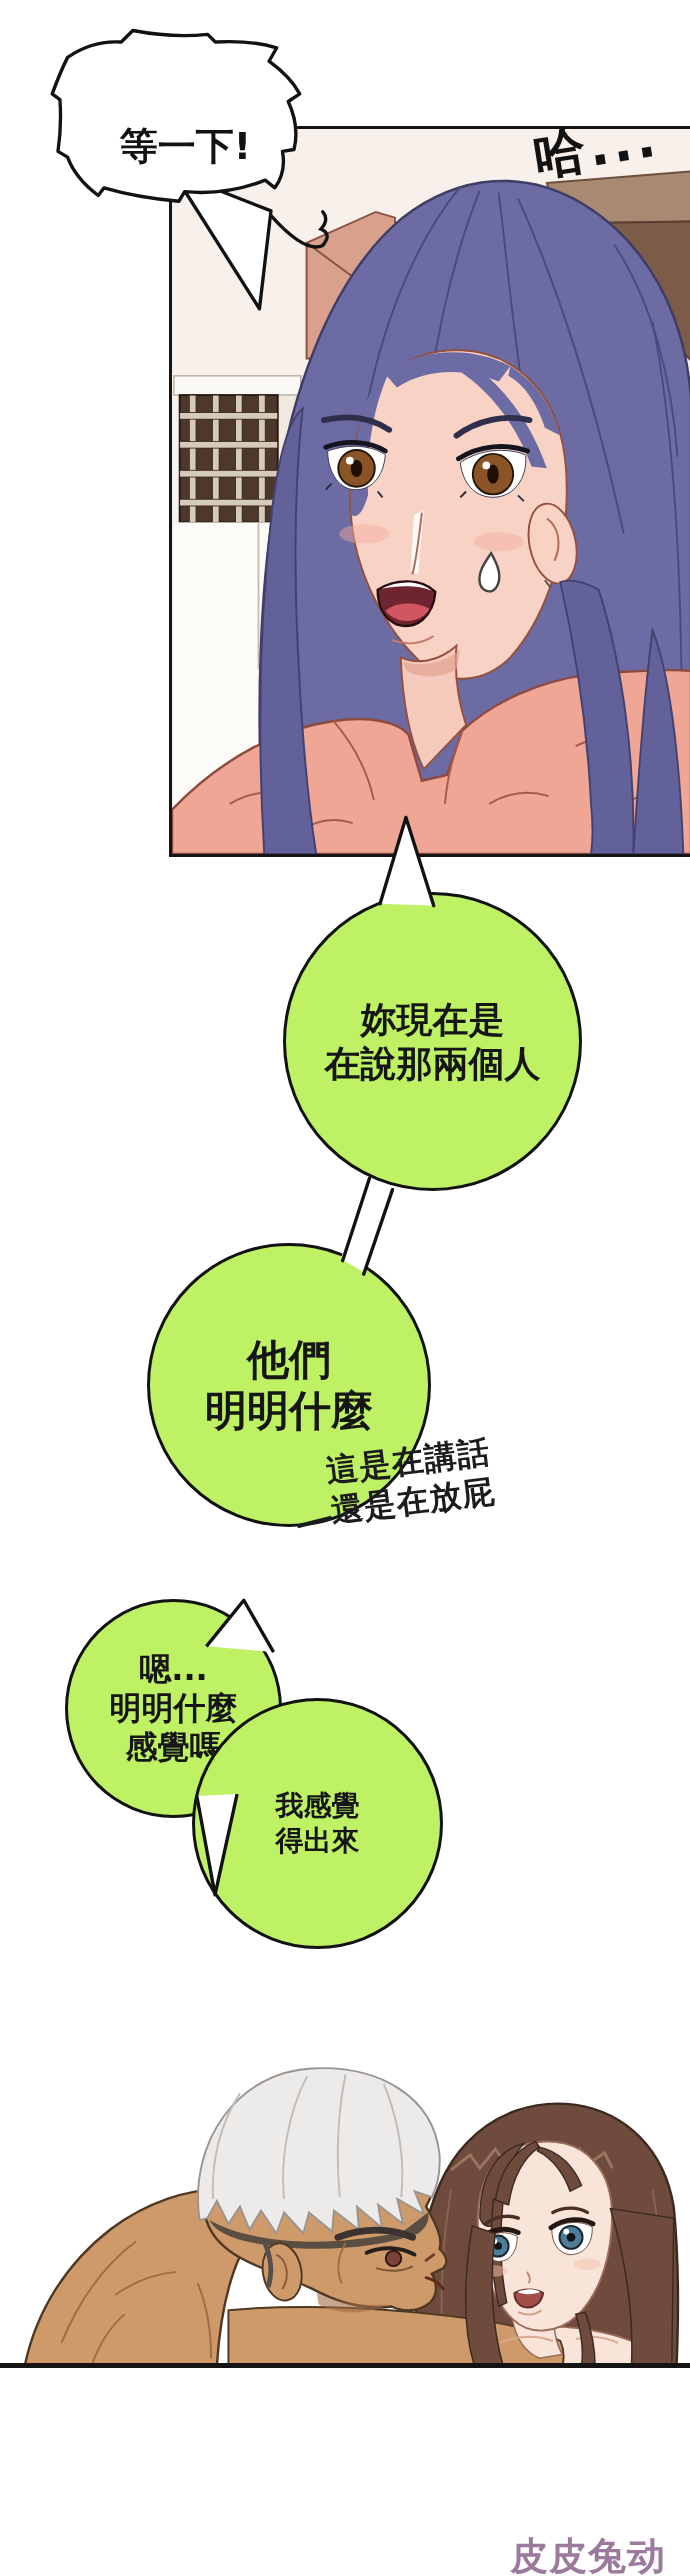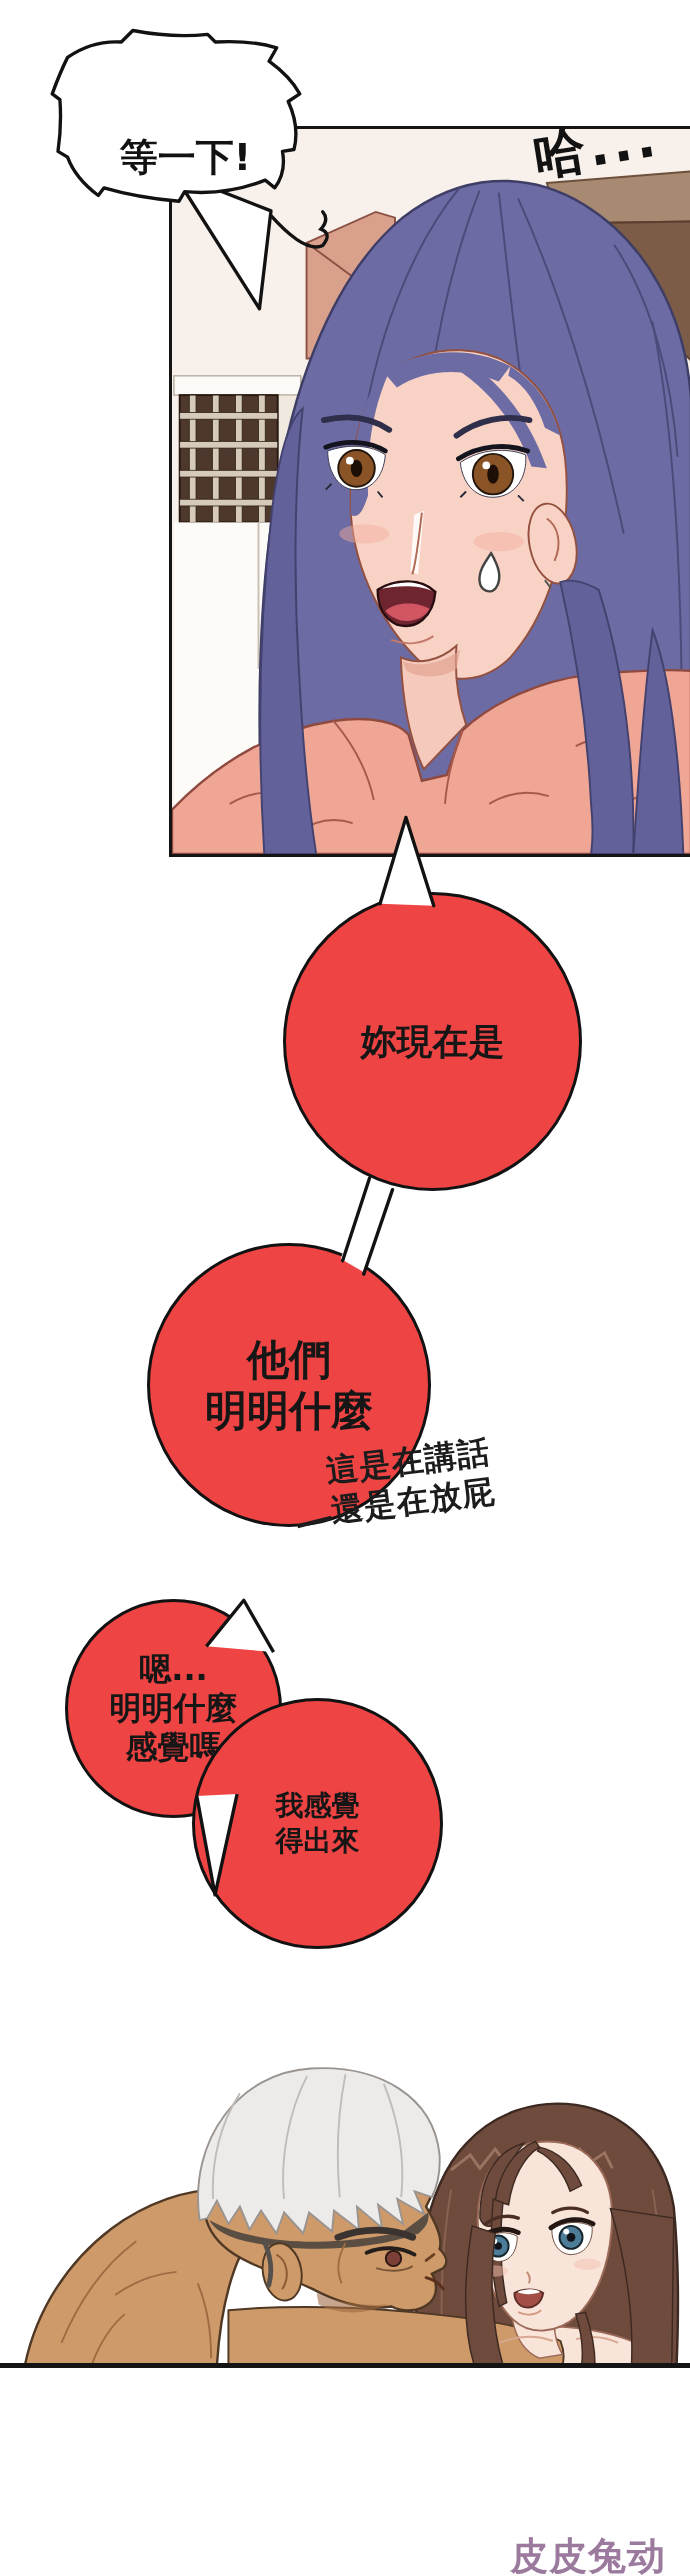--- a/index.html
+++ b/index.html
@@ -8,24 +8,24 @@
   
   .panel1{position:absolute;left:169px;top:126px;width:522px;height:731px;
           border:3.8px solid #141414;border-right:none;box-sizing:border-box;
           overflow:hidden;z-index:1;background:#f8f0ea;}
   .panel1 svg{display:block;width:100%;height:100%;}
   
   .sfx-ha{position:absolute;left:533px;top:113px;font-size:52px;font-weight:bold;
           letter-spacing:3.8px;transform:rotate(-9deg);z-index:4;color:#121212;}
   
   .spiky-svg{position:absolute;left:29px;top:19px;z-index:5;}
-  .spiky-text{position:absolute;left:75px;top:132px;width:221px;text-align:center;
+  .spiky-text{position:absolute;left:75px;top:121px;width:221px;text-align:center;
               font-size:38px;font-weight:bold;z-index:6;color:#121212;}
   
-  .bubble{position:absolute;background:#ef4444;border:3.4px solid #121212;border-radius:50%;
+  .bubble{position:absolute;background:#bef264;border:3.4px solid #121212;border-radius:50%;
           display:flex;flex-direction:column;align-items:center;justify-content:center;
           text-align:center;font-weight:600;z-index:2;box-sizing:border-box;color:#161616;}
   .bubble .ln{line-height:1.22;white-space:nowrap;}
   .b1{left:283px;top:892px;width:299px;height:299px;font-size:36px;}
   .b2{left:147px;top:1243px;width:284px;height:284px;font-size:42px;}
   .b3{left:65px;top:1599px;width:217px;height:219px;font-size:32px;}
   .b4{left:192px;top:1698px;width:251px;height:251px;font-size:28px;}
   
   .annotation{position:absolute;left:328px;top:1441px;z-index:2;font-size:32px;font-weight:600;
               transform:rotate(-7deg);line-height:1.25;color:#1c1c1c;letter-spacing:1px;white-space:nowrap;}
@@ -184,20 +184,21 @@
 
   <svg class="spiky-svg" width="317" height="307" viewBox="0 0 330 320">
     <path d="M150,160 L240,302 L252,200 Z" fill="#ffffff" stroke="#121212" stroke-width="3.5" stroke-linejoin="round"></path>
     <path d="M252,205 Q288,245 306,236 Q316,224 304,219 Q313,209 306,201" fill="none" stroke="#121212" stroke-width="3.5" stroke-linecap="round"></path>
     <path d="M40,40 Q66,22 96,24 L108,12 Q150,20 186,16 L194,24 Q232,22 258,30 L250,44 Q272,60 282,78 L270,86 Q282,112 276,136 L264,138 Q268,160 256,176 L246,168 Q206,184 162,180 L156,190 Q112,186 78,176 L72,184 Q48,166 40,144 L30,138 Q34,110 32,84 L24,78 Q32,56 40,40 Z" fill="#ffffff" stroke="#121212" stroke-width="3.5" stroke-linejoin="round"></path>
   </svg>
   <div class="spiky-text">等一下!</div>
 
   <div class="bubble b1">
     <div class="ln">妳現在是</div>
+    <div class="ln">在說那兩個人</div>
   </div>
 
   <div class="bubble b2">
     <div class="ln">他們</div>
     <div class="ln">明明什麼</div>
   </div>
 
   <div class="bubble b3">
     <div class="ln">嗯...</div>
     <div class="ln">明明什麼</div>

